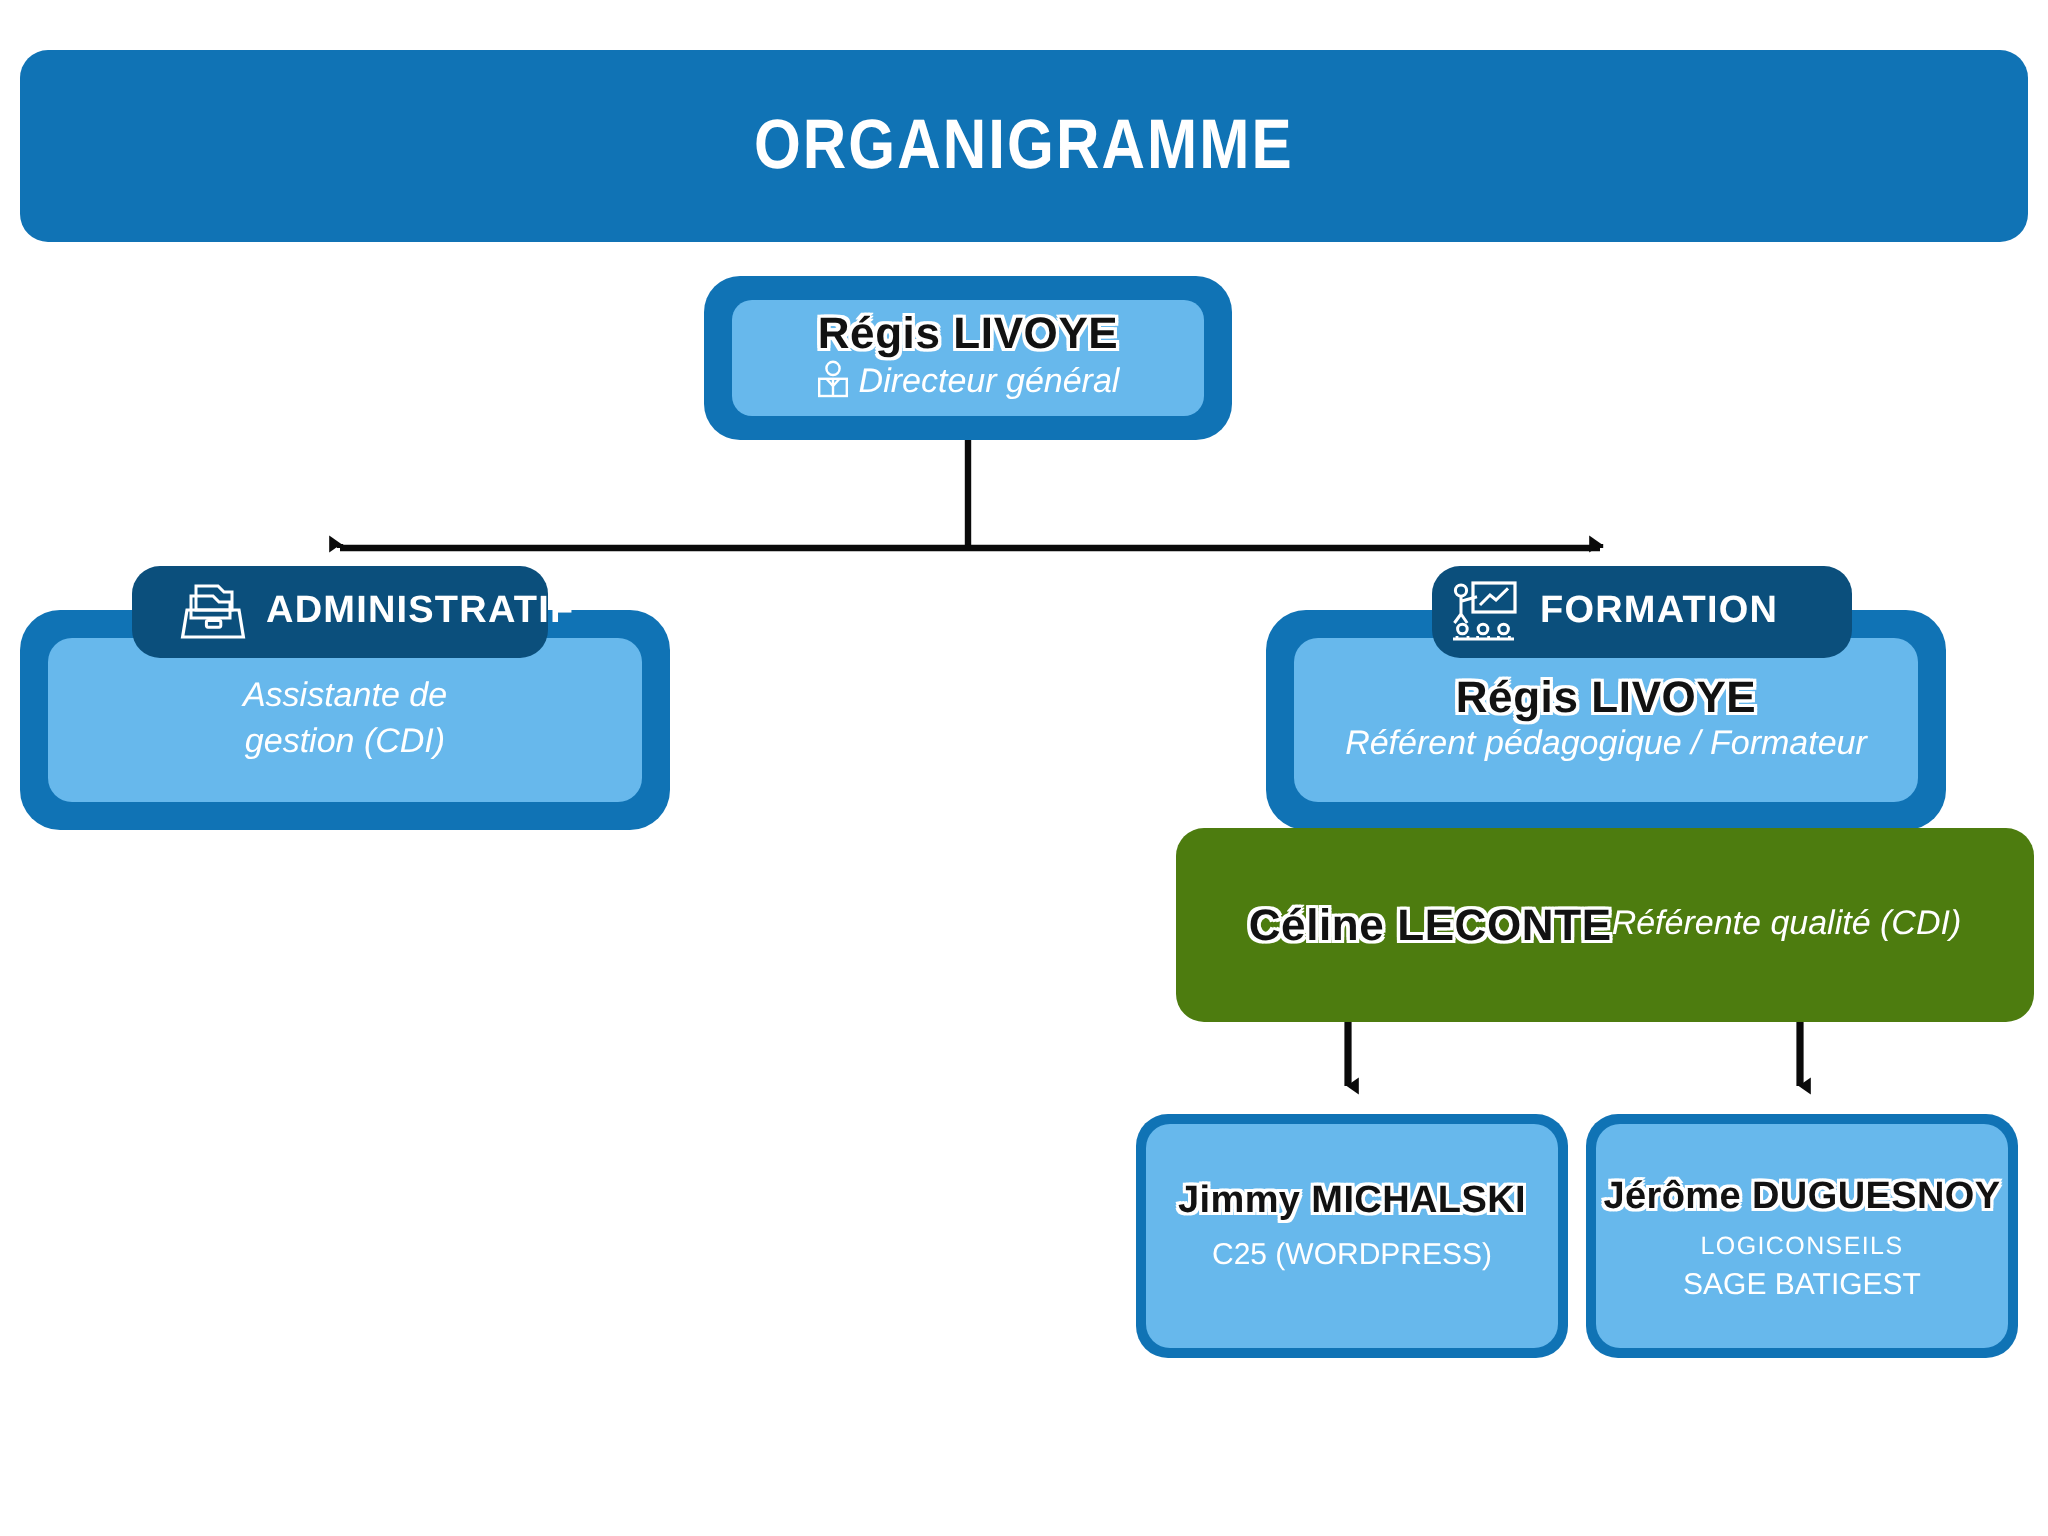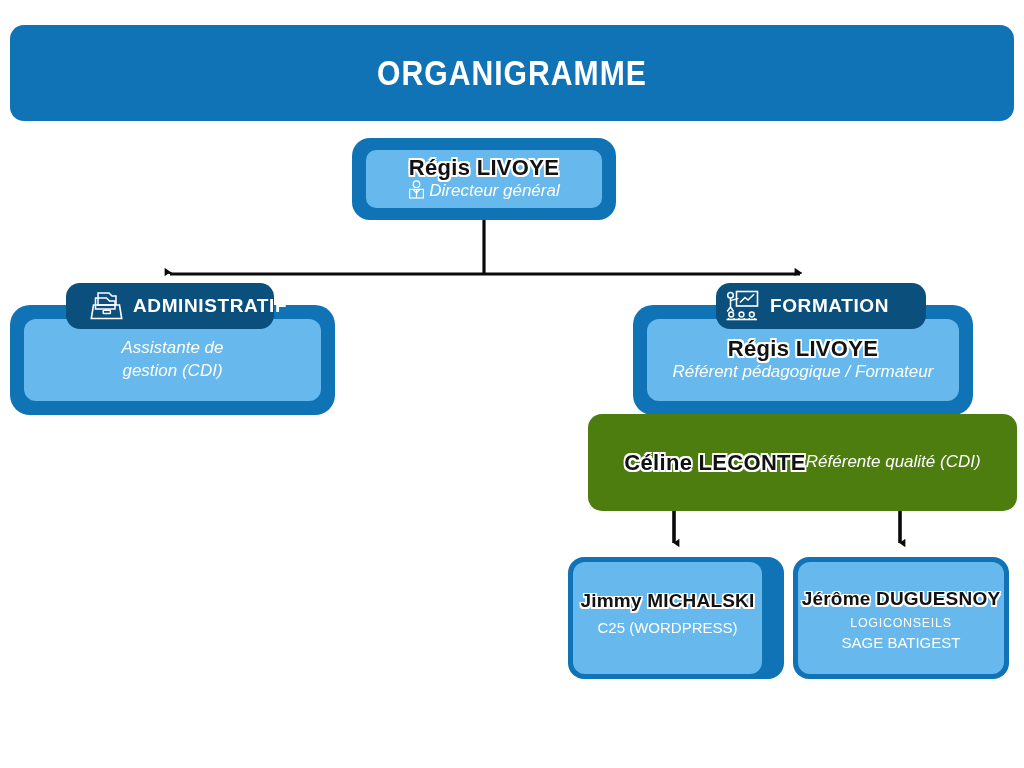--- a/index.html
+++ b/index.html
@@ -297,21 +297,21 @@
     </span>
     <span class="pill-label">FORMATION</span>
   </div>
 
   <div class="flat-card" style="left:588px; top:414px; width:429px; height:97px;">
     <span class="person-name">Céline LECONTE</span>
     <span class="person-role">Référente qualité (CDI)</span>
   </div>
 
   <div class="partner-frame" style="left:568px; top:557px; width:216px; height:122px;"></div>
-  <div class="partner-card" style="left:573px; top:562px; width:189px; height:112px;">
+  <div class="partner-card" style="left:573px; top:562px; width:206px; height:112px;">
     <span class="partner-name">Jimmy MICHALSKI</span>
     <span class="partner-sub">C25 (WORDPRESS)</span>
   </div>
 
   <div class="partner-frame" style="left:793px; top:557px; width:216px; height:122px;"></div>
   <div class="partner-card" style="left:798px; top:562px; width:206px; height:112px; padding-top:26px;">
     <span class="partner-name">Jérôme DUGUESNOY</span>
     <span class="partner-sub upright">LOGICONSEILS</span>
     <span class="partner-sub tight">SAGE BATIGEST</span>
   </div>

